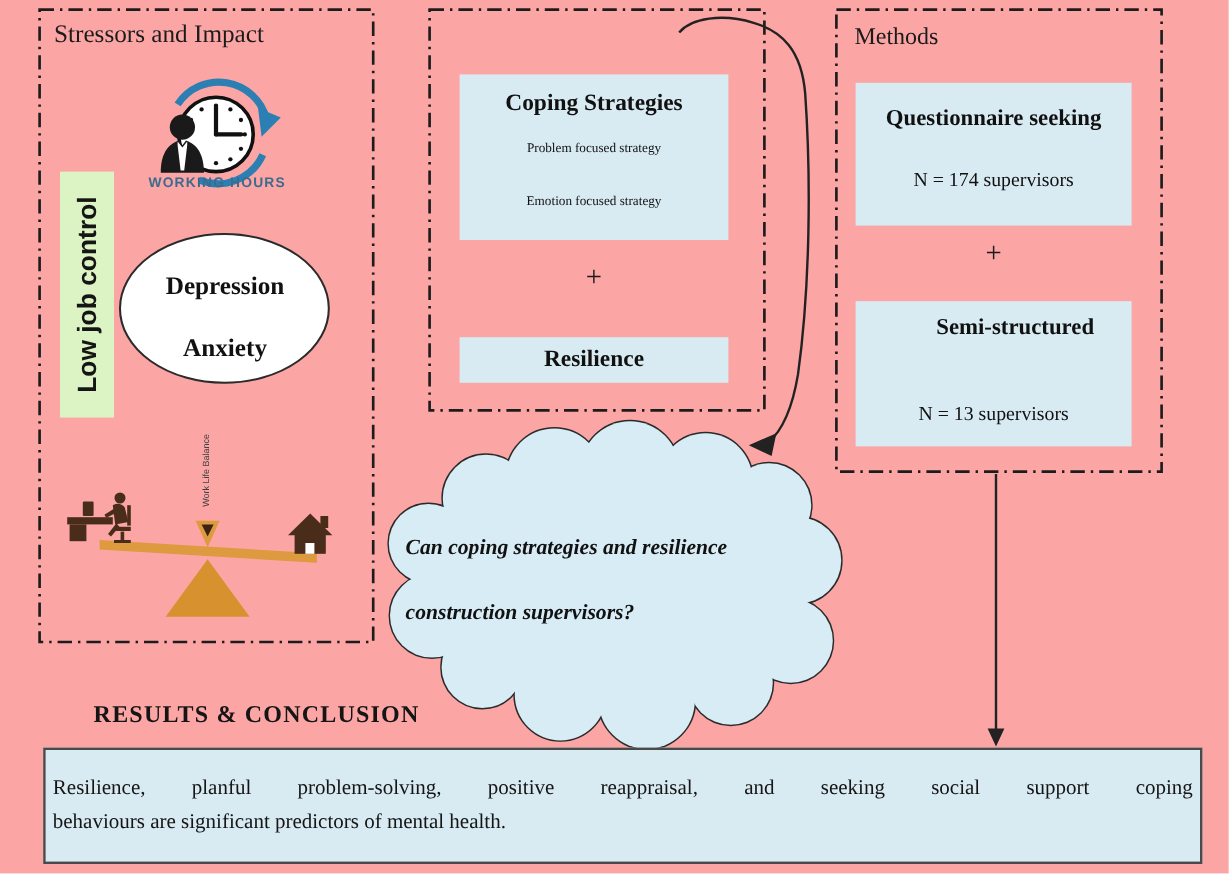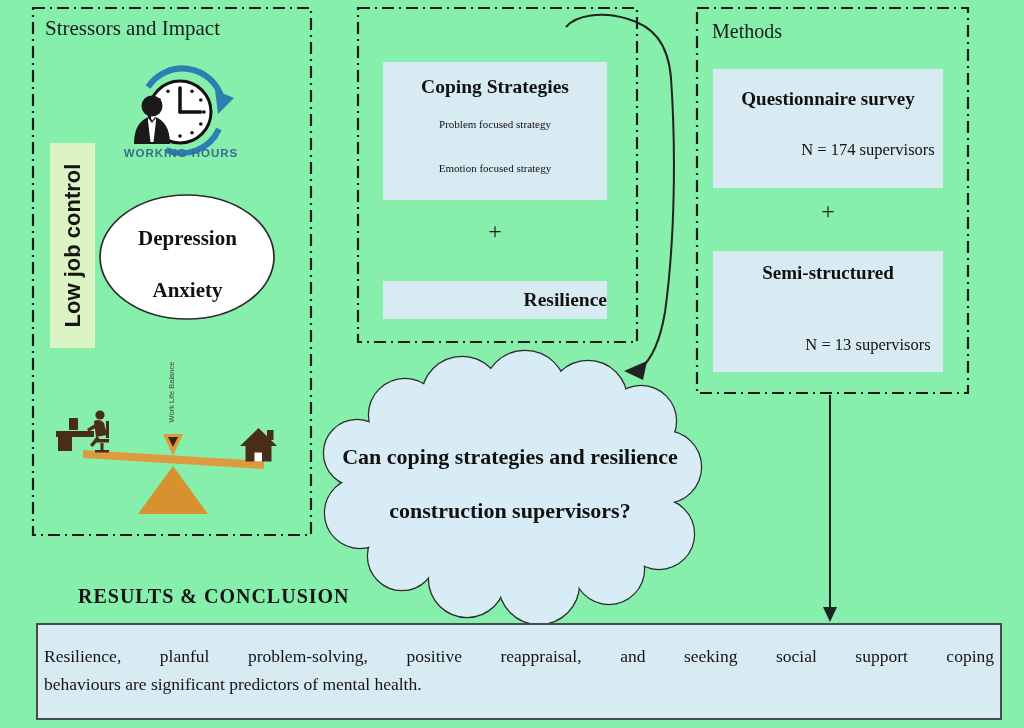--- a/index.html
+++ b/index.html
@@ -1,17 +1,17 @@
 <!DOCTYPE html>
 <html><head>
 <meta charset="utf-8">
 <style>
   html,body{margin:0;padding:0;background:#ffffff;}
   .canvas{
-    position:relative;width:1024px;height:728px;background:#86efac;overflow:hidden;
+    position:relative;width:1024px;height:728px;background:#fca5a5;overflow:hidden;
     font-family:"Liberation Serif", serif;color:#111;
   }
   svg.shapes{position:absolute;left:0;top:0;z-index:0;}
   .txt{position:absolute;z-index:2;}
   .box-title{font-size:21px;color:#1b1b1b;}
   .bluefill{position:absolute;z-index:1;background:#d8eaf2;}
   .wh-label{
     font-family:"Liberation Sans", sans-serif;font-weight:bold;font-size:11.5px;
     color:#3c6b8d;letter-spacing:1px;text-align:center;
   }
@@ -21,24 +21,24 @@
     transform:rotate(-90deg);
   }
   .wlb{
     font-family:"Liberation Sans", sans-serif;font-size:7.5px;color:#3e3e3e;
     text-align:center;transform:rotate(-90deg);line-height:12px;white-space:nowrap;
   }
   .ellipse-line{font-weight:bold;font-size:21px;text-align:center;}
   .coping-title{font-weight:bold;font-size:19.5px;text-align:center;}
   .coping-item{font-size:11px;text-align:center;}
   .plus{font-size:24px;text-align:center;color:#1b1b1b;}
-  .resilience{font-weight:bold;font-size:19.5px;text-align:right;line-height:38px;}
+  .resilience{font-weight:bold;font-size:19.5px;text-align:center;line-height:38px;}
   .m-title{font-weight:bold;font-size:19px;text-align:center;}
-  .m-n{font-size:16.5px;text-align:center;padding-left:40px;}
-  .cloud-line{font-weight:bold;font-size:22px;text-align:center;line-height:27px;}
+  .m-n{font-size:16.5px;text-align:center;}
+  .cloud-line{font-weight:bold;font-size:18px;text-align:left;line-height:27px;font-style:italic;}
   .results-heading{font-weight:bold;font-size:20px;letter-spacing:1px;color:#151515;}
   .results-box{
     position:absolute;z-index:1;background:#d8eaf2;border:2.5px solid #4a4a4a;
     box-sizing:border-box;
   }
   .results-line{font-size:17.5px;color:#151515;}
   .just{text-align:justify;text-align-last:justify;}
 </style>
 </head>
 <body>
@@ -169,27 +169,27 @@
   <div class="txt coping-item" style="left:383px;top:162px;width:224px;">Emotion focused strategy</div>
 
   <div class="txt plus" style="left:383px;top:218px;width:224px;">+</div>
 
   <div class="bluefill" style="left:383px;top:281px;width:224px;height:38px;"></div>
   <div class="txt resilience" style="left:383px;top:281px;width:224px;">Resilience</div>
 
   <div class="txt box-title" style="left:712px;top:20px;font-size:20px;">Methods</div>
 
   <div class="bluefill" style="left:713px;top:69px;width:230px;height:119px;"></div>
-  <div class="txt m-title" style="left:713px;top:88px;width:230px;">Questionnaire survey</div>
+  <div class="txt m-title" style="left:713px;top:88px;width:230px;">Questionnaire seeking</div>
   <div class="txt m-n" style="left:713px;top:140px;width:230px;">N = 174 supervisors</div>
 
   <div class="txt plus" style="left:713px;top:198px;width:230px;">+</div>
 
   <div class="bluefill" style="left:713px;top:251px;width:230px;height:121px;"></div>
-  <div class="txt m-title" style="left:713px;top:262px;width:230px;">Semi-structured</div>
+  <div class="txt m-title" style="left:713px;top:262px;width:230px;padding-left:18px;">Semi-structured</div>
   <div class="txt m-n" style="left:713px;top:335px;width:230px;">N = 13 supervisors</div>
 
   <div class="txt cloud-line" style="left:338px;top:443px;width:344px;">Can coping strategies and resilience</div>
   <div class="txt cloud-line" style="left:338px;top:497px;width:344px;">construction supervisors?</div>
 
   <div class="txt results-heading" style="left:42px;top:585px;margin-left:36px;">RESULTS &amp; CONCLUSION</div>
 
   <div class="results-box" style="left:36px;top:623px;width:966px;height:97px;"></div>
   <div class="txt results-line just" style="left:44px;top:646px;width:950px;">Resilience, planful problem-solving, positive reappraisal, and seeking social support coping</div>
   <div class="txt results-line" style="left:44px;top:674px;width:950px;">behaviours are significant predictors of mental health.</div>

